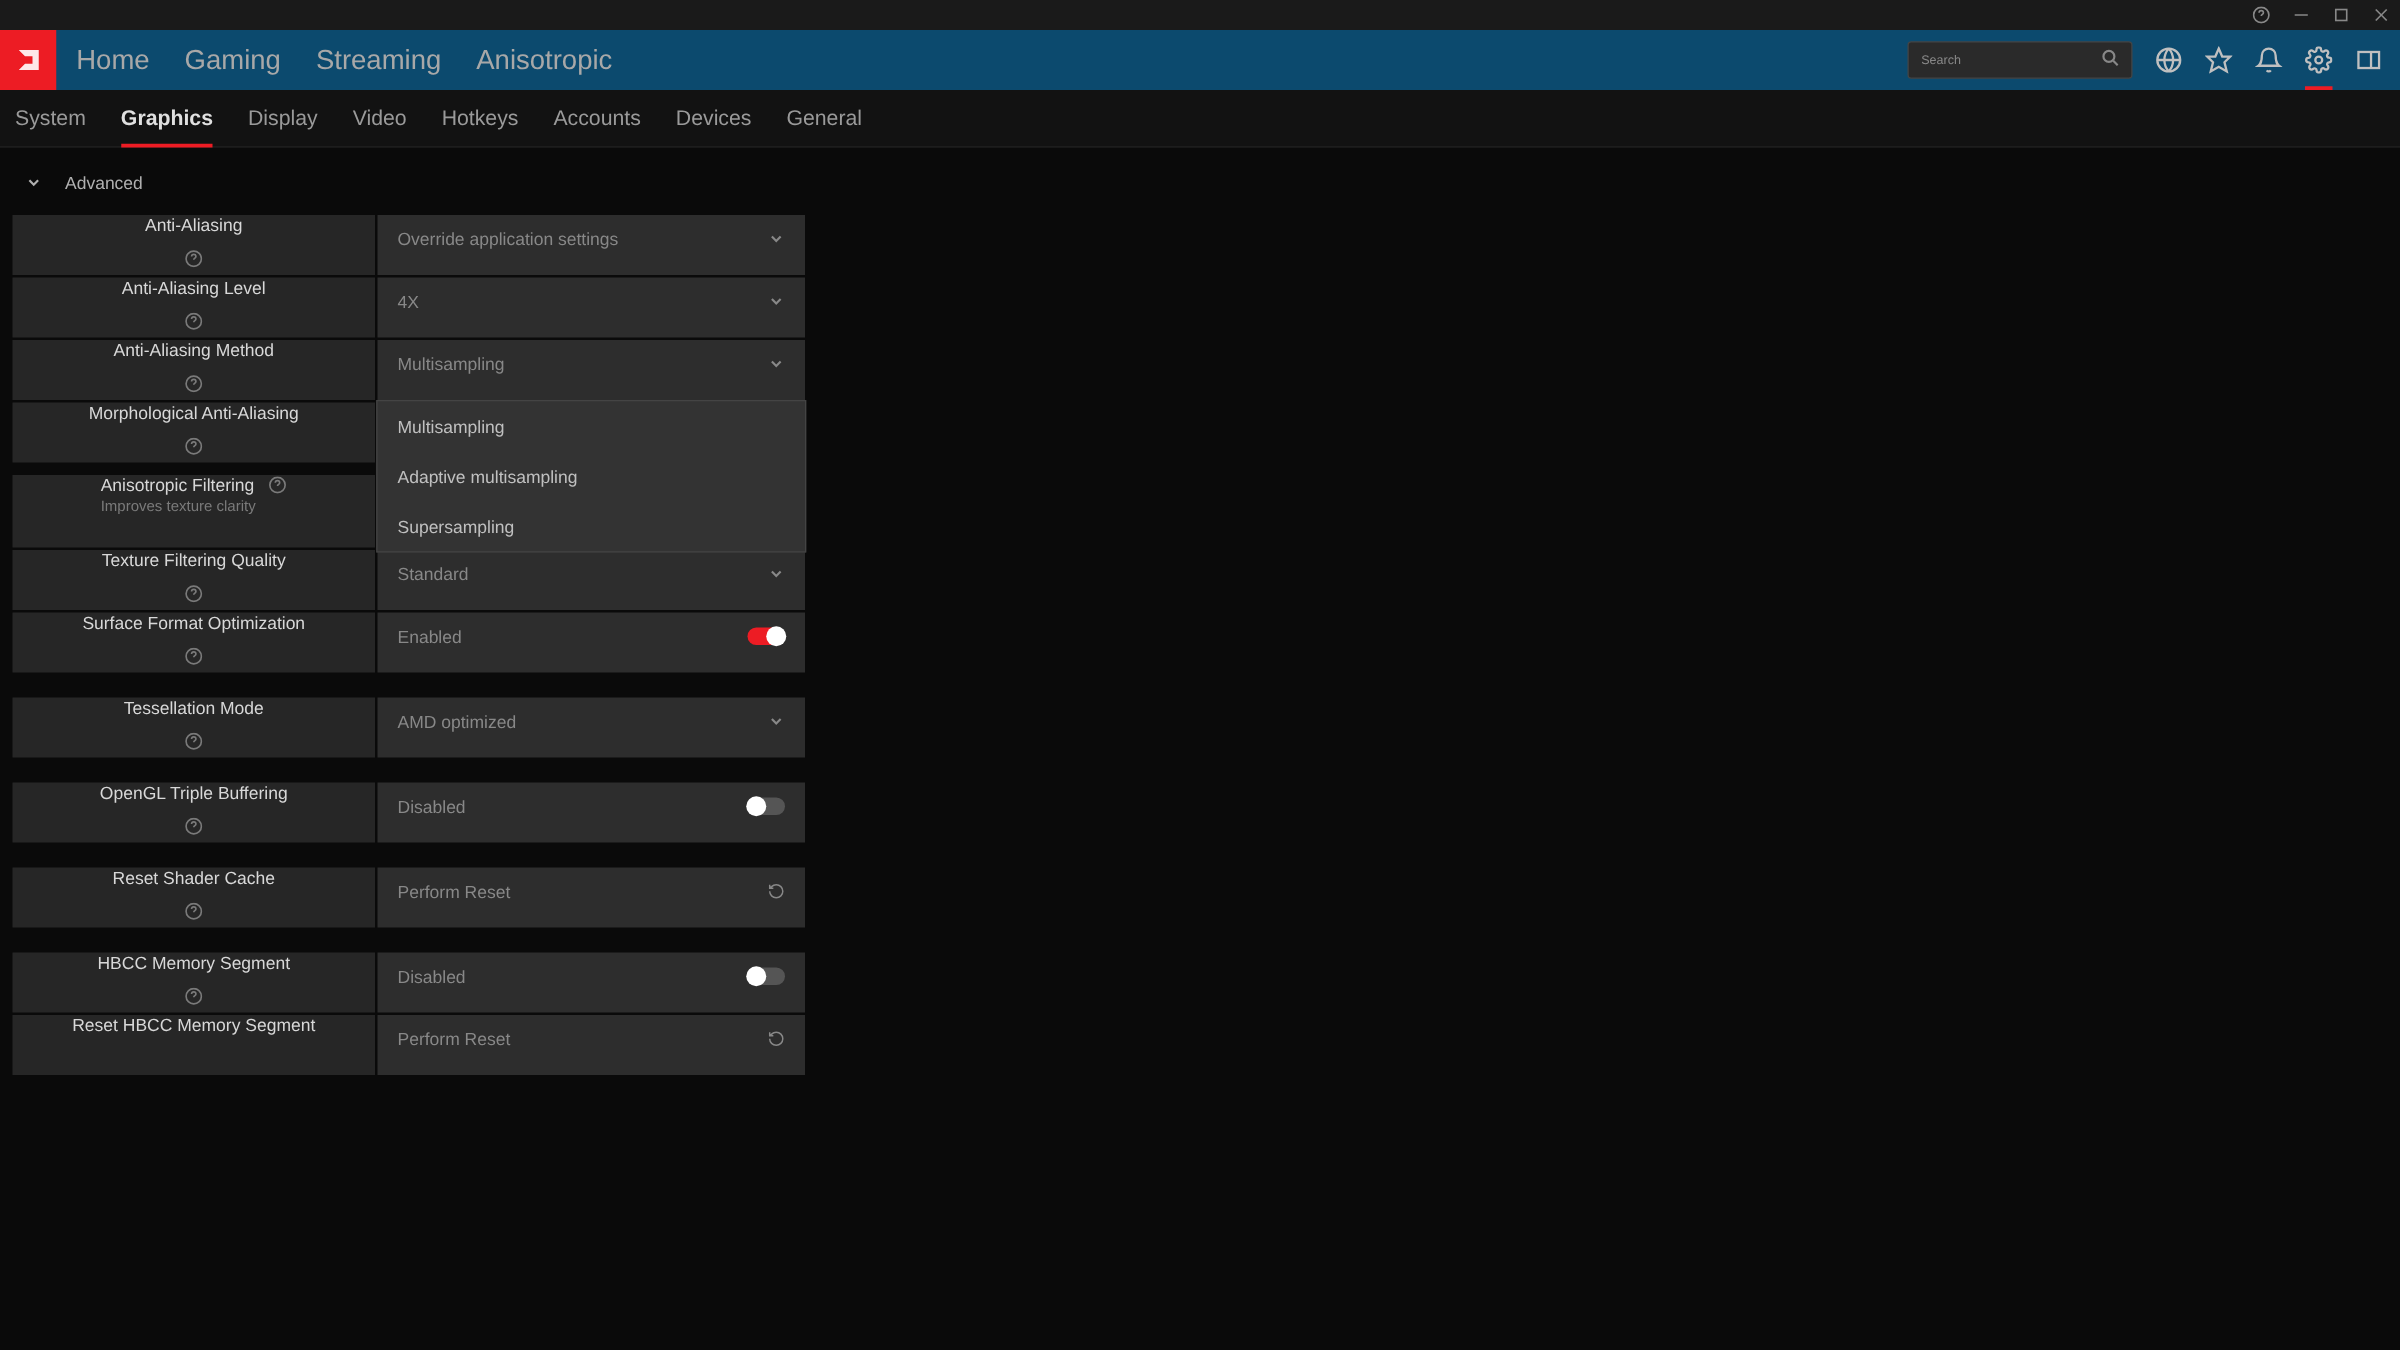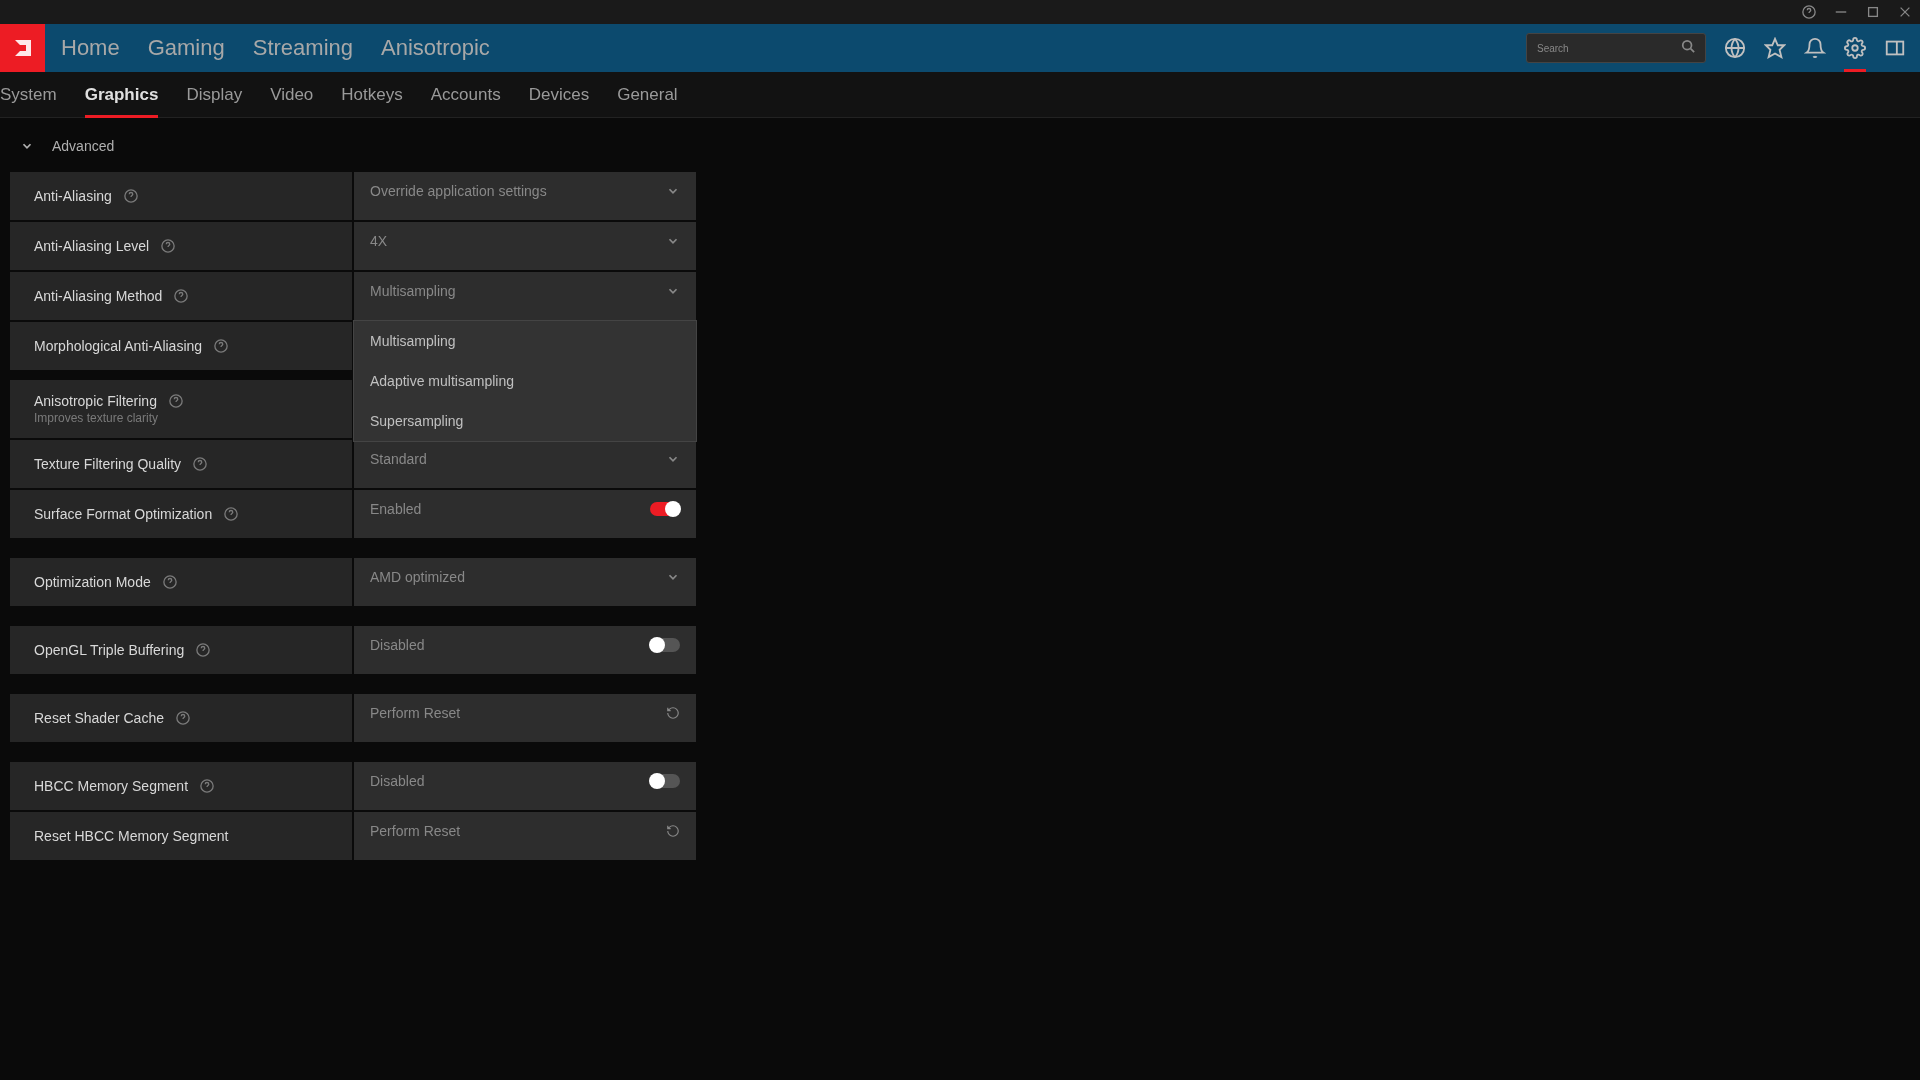--- a/index.html
+++ b/index.html
@@ -13,37 +13,37 @@
   .logo svg { width: 24px; height: 24px; }
   .topnav-items { display: flex; gap: 28px; margin-left: 16px; }
   .topnav-item { font-size: 22px; color: #a8a8a8; cursor: pointer; }
   .topnav-right { margin-left: auto; display: flex; align-items: center; gap: 18px; padding-right: 14px; }
   .search-box { background: #2a2a2a; border: 1px solid #444; border-radius: 3px; height: 30px; width: 180px; display: flex; align-items: center; padding: 0 10px; }
   .search-input { background: transparent; border: none; outline: none; color: #888; font-size: 10px; flex: 1; }
   .search-input::placeholder { color: #888; }
   .top-icon { width: 22px; height: 22px; color: #c0c0c0; cursor: pointer; display: flex; align-items: center; justify-content: center; position: relative; }
   .top-icon.active::after { content: ''; position: absolute; bottom: -13px; left: 0; right: 0; height: 3px; background: #ed1c24; }
   
-  .subnav { height: 46px; background: #121212; display: flex; align-items: center; gap: 28px; border-bottom: 1px solid #222; }
+  .subnav { height: 46px; background: #121212; display: flex; align-items: center; padding-left: 12px; gap: 28px; border-bottom: 1px solid #222; }
   .subnav-item { font-size: 17px; color: #9a9a9a; cursor: pointer; height: 46px; display: flex; align-items: center; position: relative; }
   .subnav-item.active { color: #e0e0e0; font-weight: 600; }
   .subnav-item.active::after { content: ''; position: absolute; bottom: 0; left: 0; right: 0; height: 3px; background: #ed1c24; }
   .subnav-right { margin-left: auto; margin-right: 16px; }
   .reset-icon { width: 18px; height: 18px; color: #9a9a9a; cursor: pointer; }
   
   .content { padding: 12px 10px; }
   .section-header { display: flex; align-items: center; gap: 18px; padding: 8px 10px; cursor: pointer; }
   .chevron-icon { width: 14px; height: 14px; color: #b0b0b0; }
   .section-title { font-size: 14px; color: #b0b0b0; }
   
   .settings-group { margin-top: 10px; }
   .settings-group.gap { margin-top: 20px; }
   .setting-row { display: flex; height: 48px; margin-bottom: 2px; }
   .setting-row.tall { height: 58px; }
-  .setting-label { width: 342px; background: #262626; padding: 0 24px; display: flex; align-items: center; gap: 12px; }
+  .setting-label { width: 290px; background: #262626; padding: 0 24px; display: flex; align-items: center; gap: 12px; flex-direction: column; }
   .setting-label-col { display: flex; flex-direction: column; gap: 2px; }
   .setting-label-text { font-size: 14px; color: #d8d8d8; }
   .setting-label-sub { font-size: 12px; color: #7a7a7a; }
   .help-icon { width: 14px; height: 14px; color: #7a7a7a; flex-shrink: 0; }
   .setting-value { width: 342px; background: #2d2d2d; margin-left: 2px; padding: 0 16px 11px 16px; display: flex; align-items: center; justify-content: space-between; position: relative; }
   .setting-value-text { font-size: 14px; color: #888; }
   .value-icon { width: 14px; height: 14px; color: #888; }
   
   .toggle { width: 30px; height: 14px; border-radius: 7px; position: relative; cursor: pointer; }
   .toggle.on { background: #ed1c24; }
@@ -273,21 +273,21 @@
             <div class="toggle-knob"></div>
           </div>
       </div>
     </div>
   </div>
 
   <div class="settings-group gap">
 
     <div class="setting-row">
       <div class="setting-label">
-        <span class="setting-label-text">Optimization Mode</span>
+        <span class="setting-label-text">Tessellation Mode</span>
         <span class="help-icon"><svg viewBox="0 0 16 16" fill="none" stroke="currentColor" stroke-width="1.5">
               <circle cx="8" cy="8" r="7"></circle>
               <path d="M6 6a2 2 0 114 0c0 1.5-2 1.5-2 3M8 12h.01"></path>
             </svg></span>
       </div>
       <div class="setting-value">
         <span class="setting-value-text">AMD optimized</span>
         <span class="value-icon"><svg viewBox="0 0 16 16" fill="none" stroke="currentColor" stroke-width="2">
               <polyline points="4,6 8,10 12,6"></polyline>
             </svg></span>

